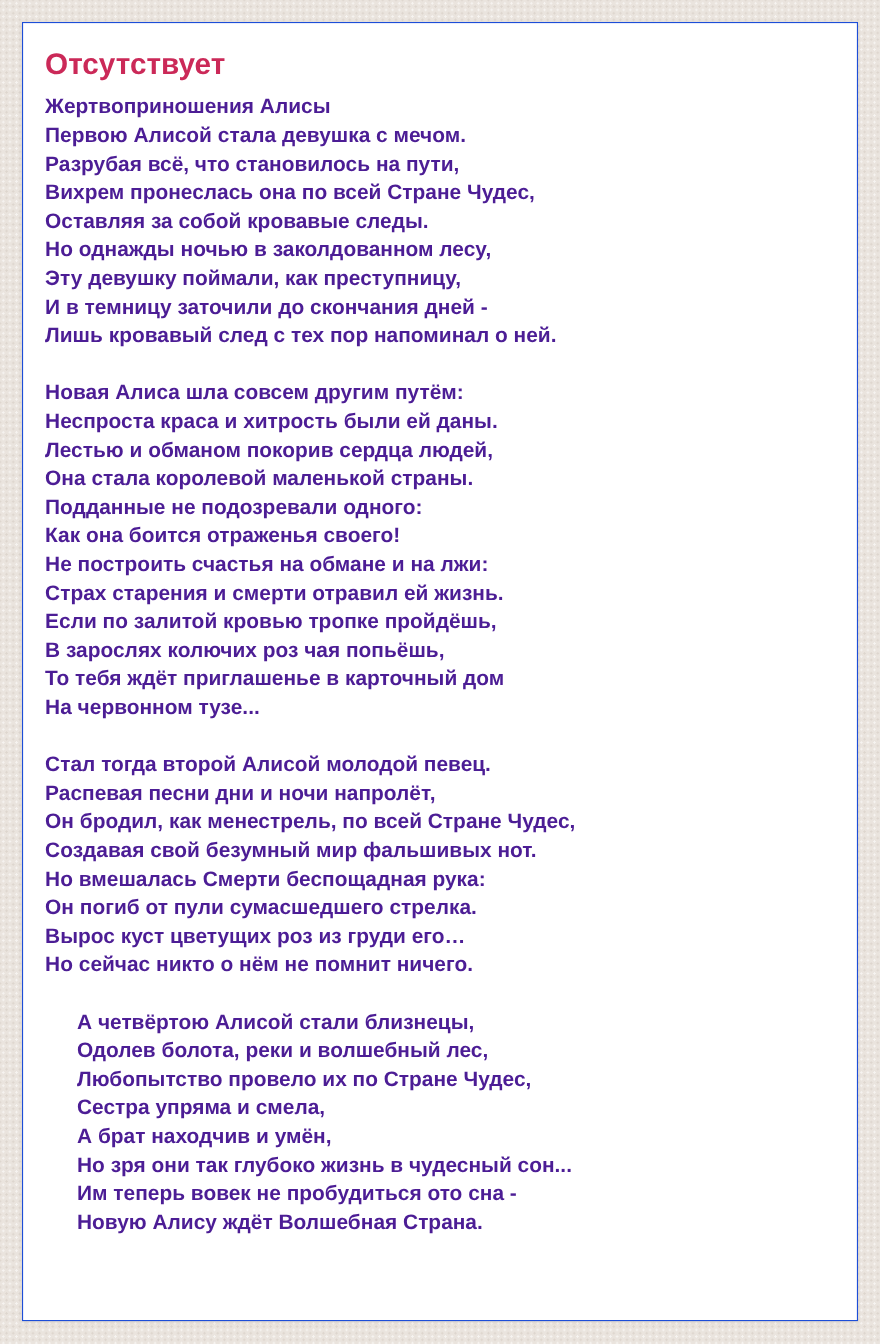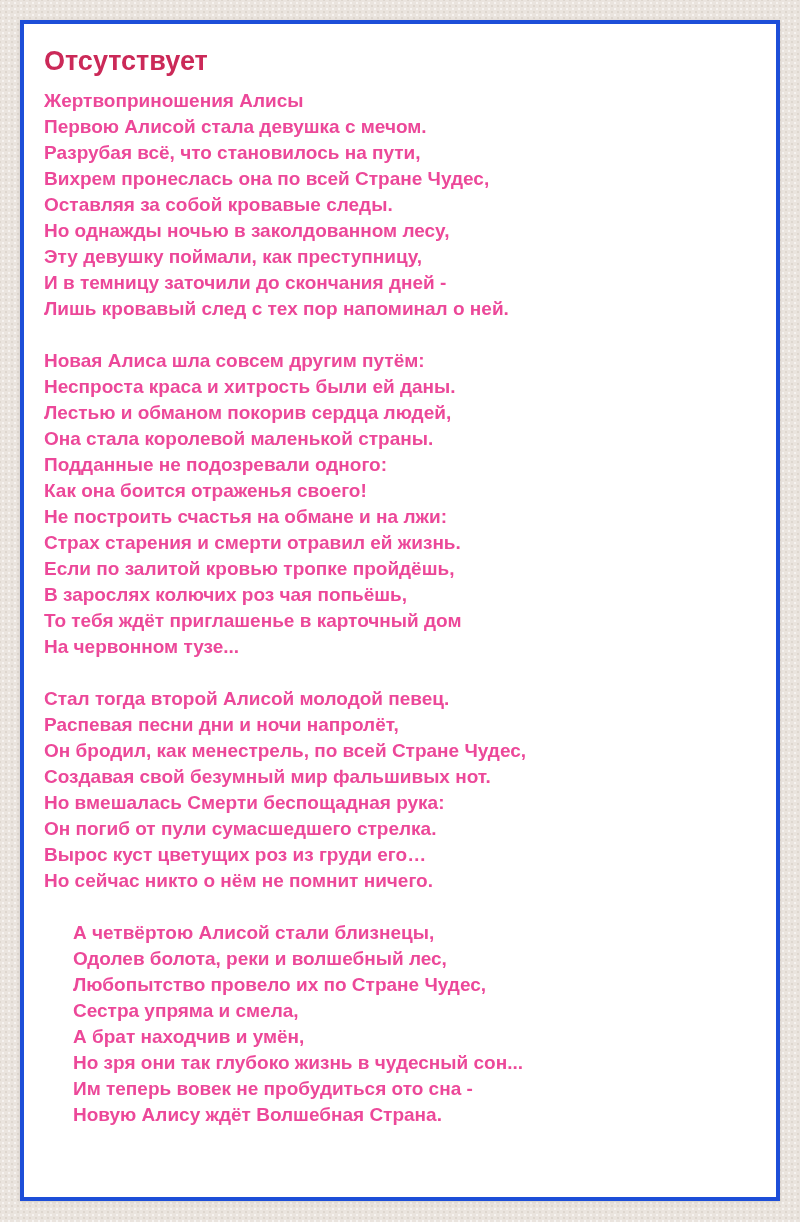--- a/index.html
+++ b/index.html
@@ -20,21 +20,21 @@
     overflow: hidden;
   }
   .card {
     position: absolute;
     left: 20px;
     top: 20px;
     width: 760px;
     height: 1181px;
     box-sizing: border-box;
     background: #ffffff;
-    border: 4px solid #1d4ed8;
+    border: 1px solid #1d4ed8;
     box-shadow: 0 1px 3px rgba(100, 90, 80, 0.18);
     padding: 22px 20px 0 20px;
   }
   .title {
     margin: 0;
     font-size: 27px;
     line-height: 30px;
     font-weight: bold;
     color: #cb2958;
     cursor: pointer;
@@ -49,21 +49,21 @@
   .artist-link {
     color: #4fa0ad;
     text-decoration: none;
     cursor: pointer;
   }
   .lyrics {
     margin-top: 12px;
     font-size: 19px;
     line-height: 26px;
     font-weight: bold;
-    color: #ec4899;
+    color: #4c1d95;
   }
   .stanza {
     margin: 0 0 26px 0;
   }
   .stanza:last-child {
     margin-bottom: 0;
     margin-left: 29px;
   }
   .line {
     white-space: nowrap;

